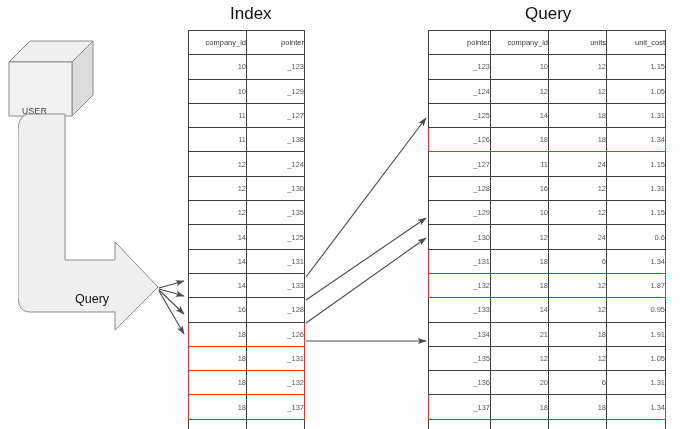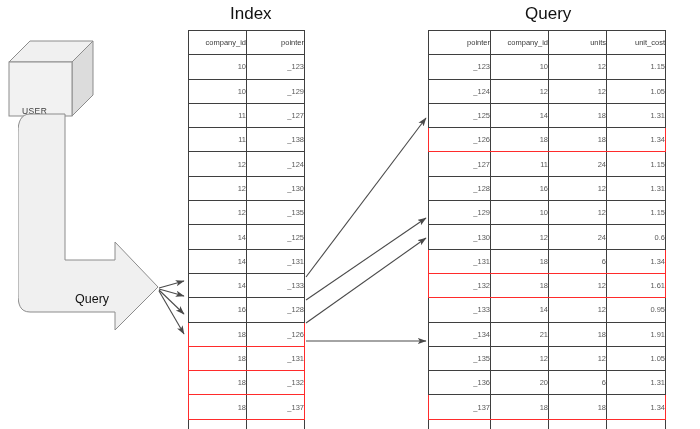--- a/index.html
+++ b/index.html
@@ -254,21 +254,21 @@
       <tr class="hl">
           <td>_131</td>
           <td>18</td>
           <td>6</td>
           <td>1.34</td>
         </tr>
       <tr class="hl">
           <td>_132</td>
           <td>18</td>
           <td>12</td>
-          <td>1.61</td>
+          <td>1.87</td>
         </tr>
       <tr>
           <td>_133</td>
           <td>14</td>
           <td>12</td>
           <td>0.95</td>
         </tr>
       <tr>
           <td>_134</td>
           <td>21</td>

